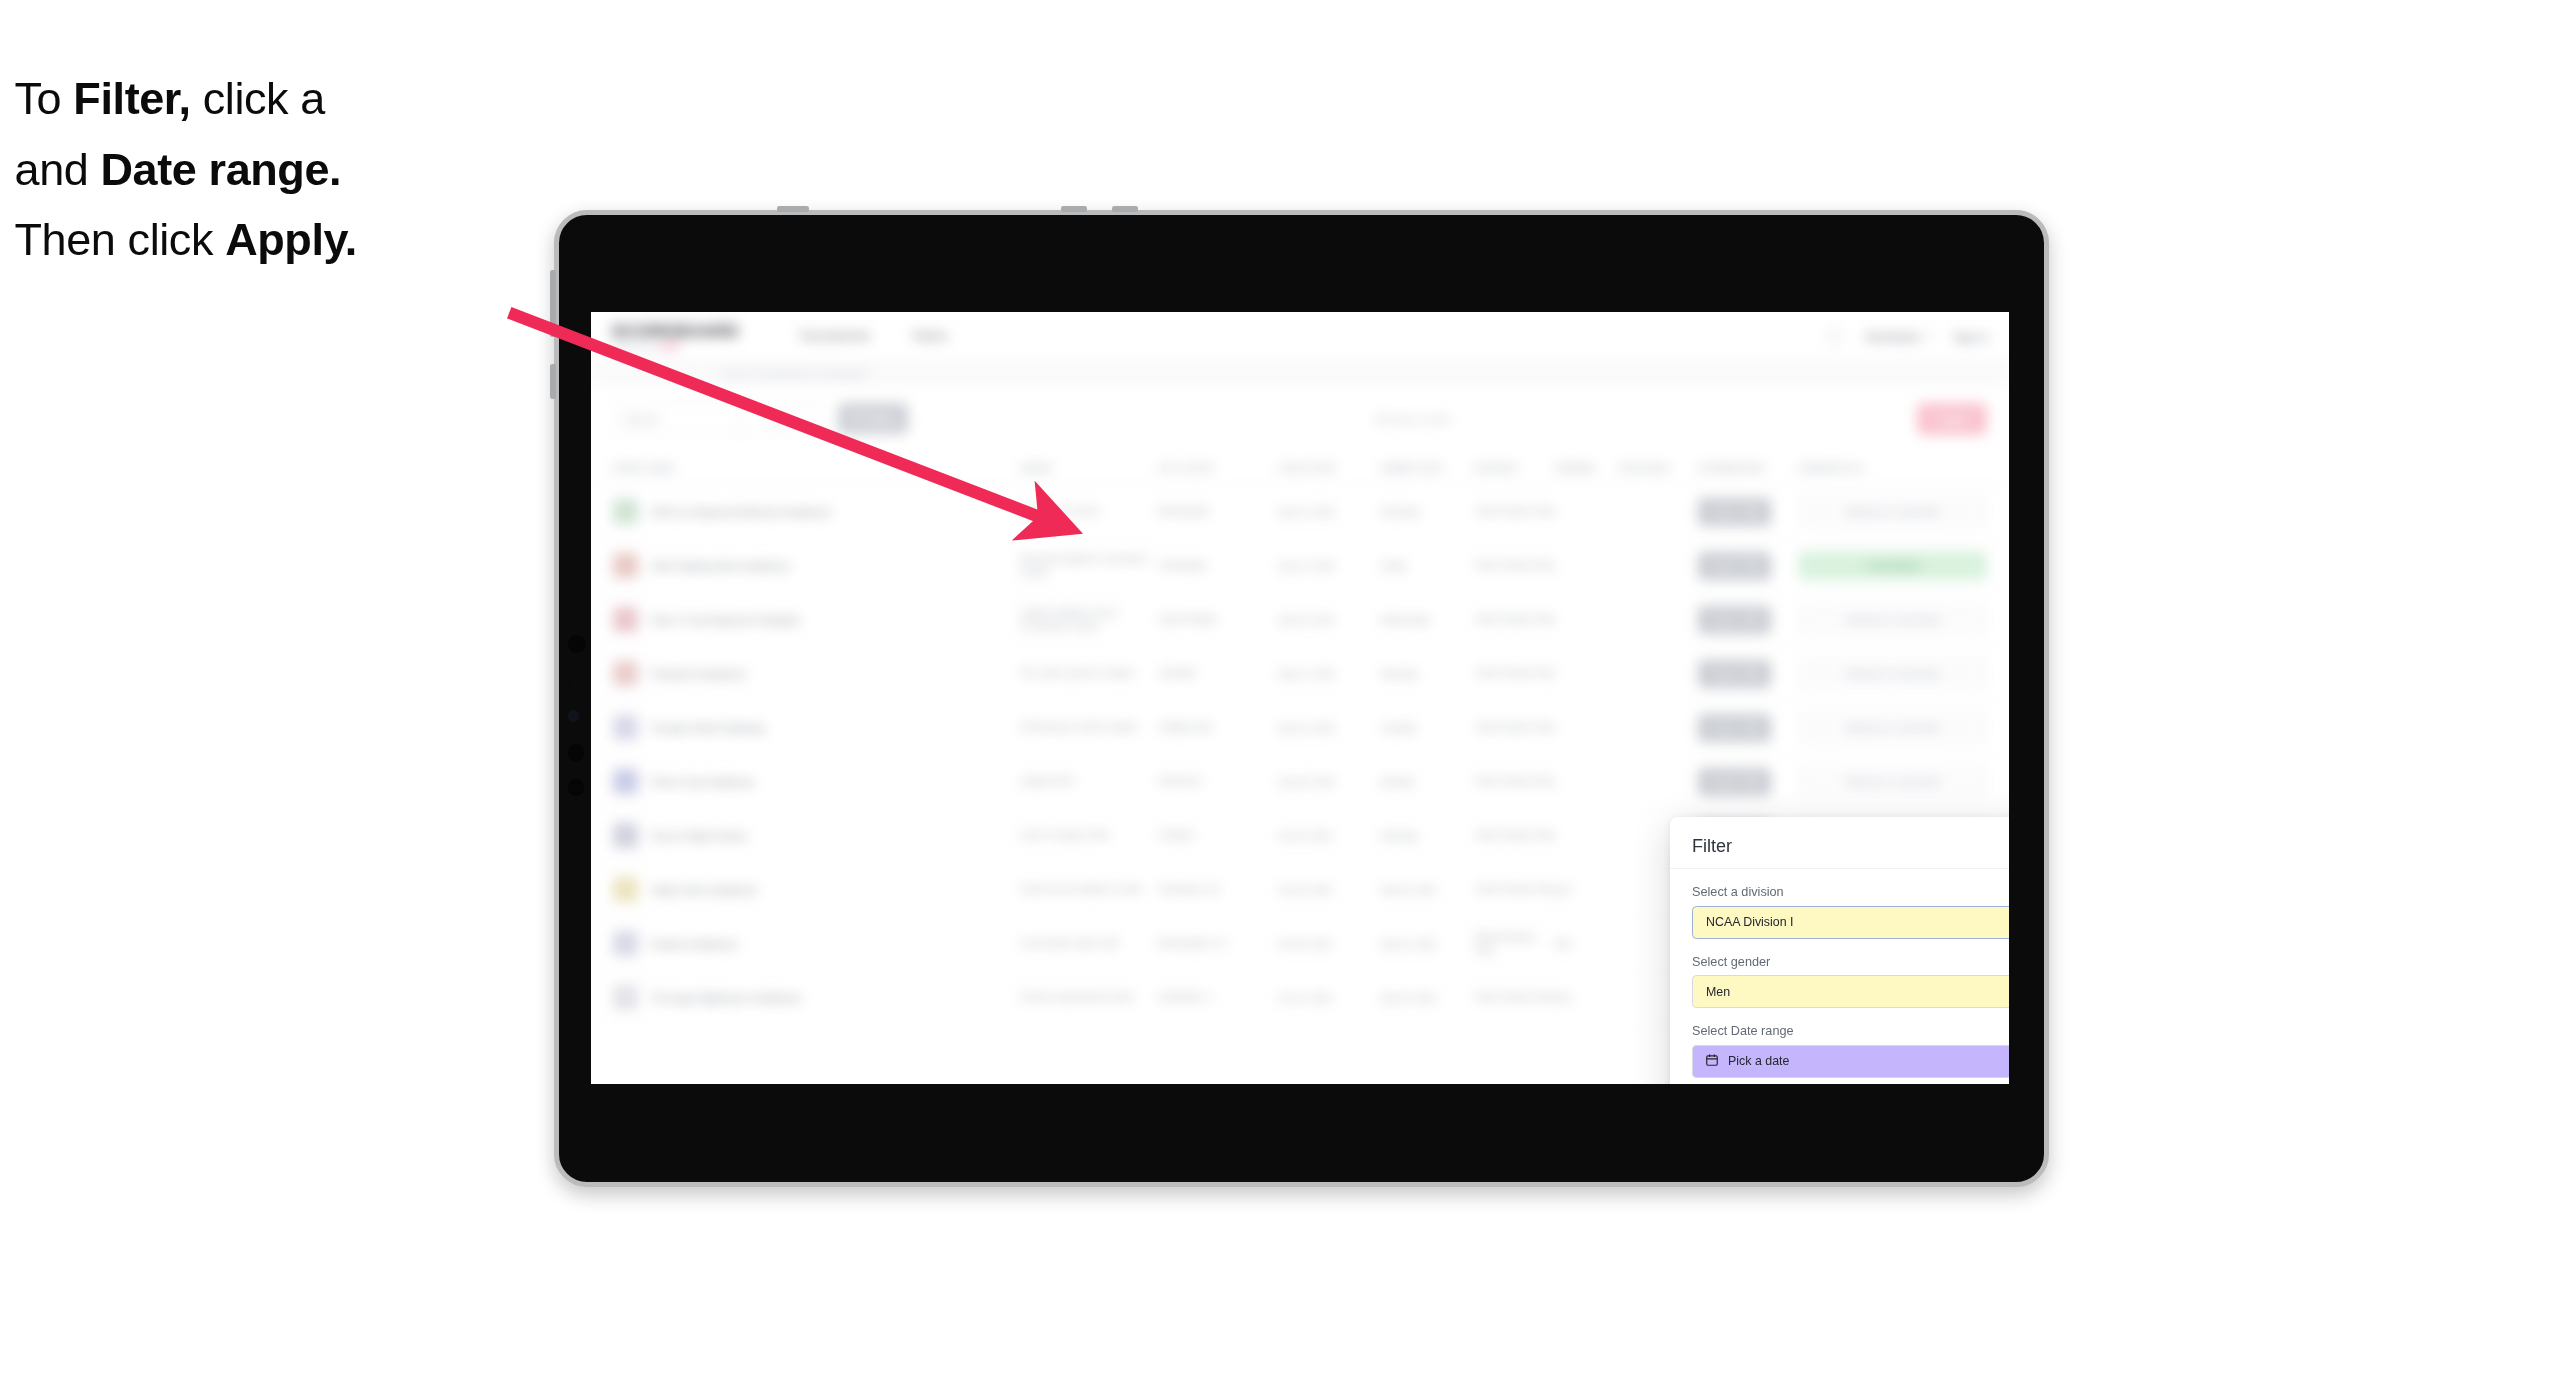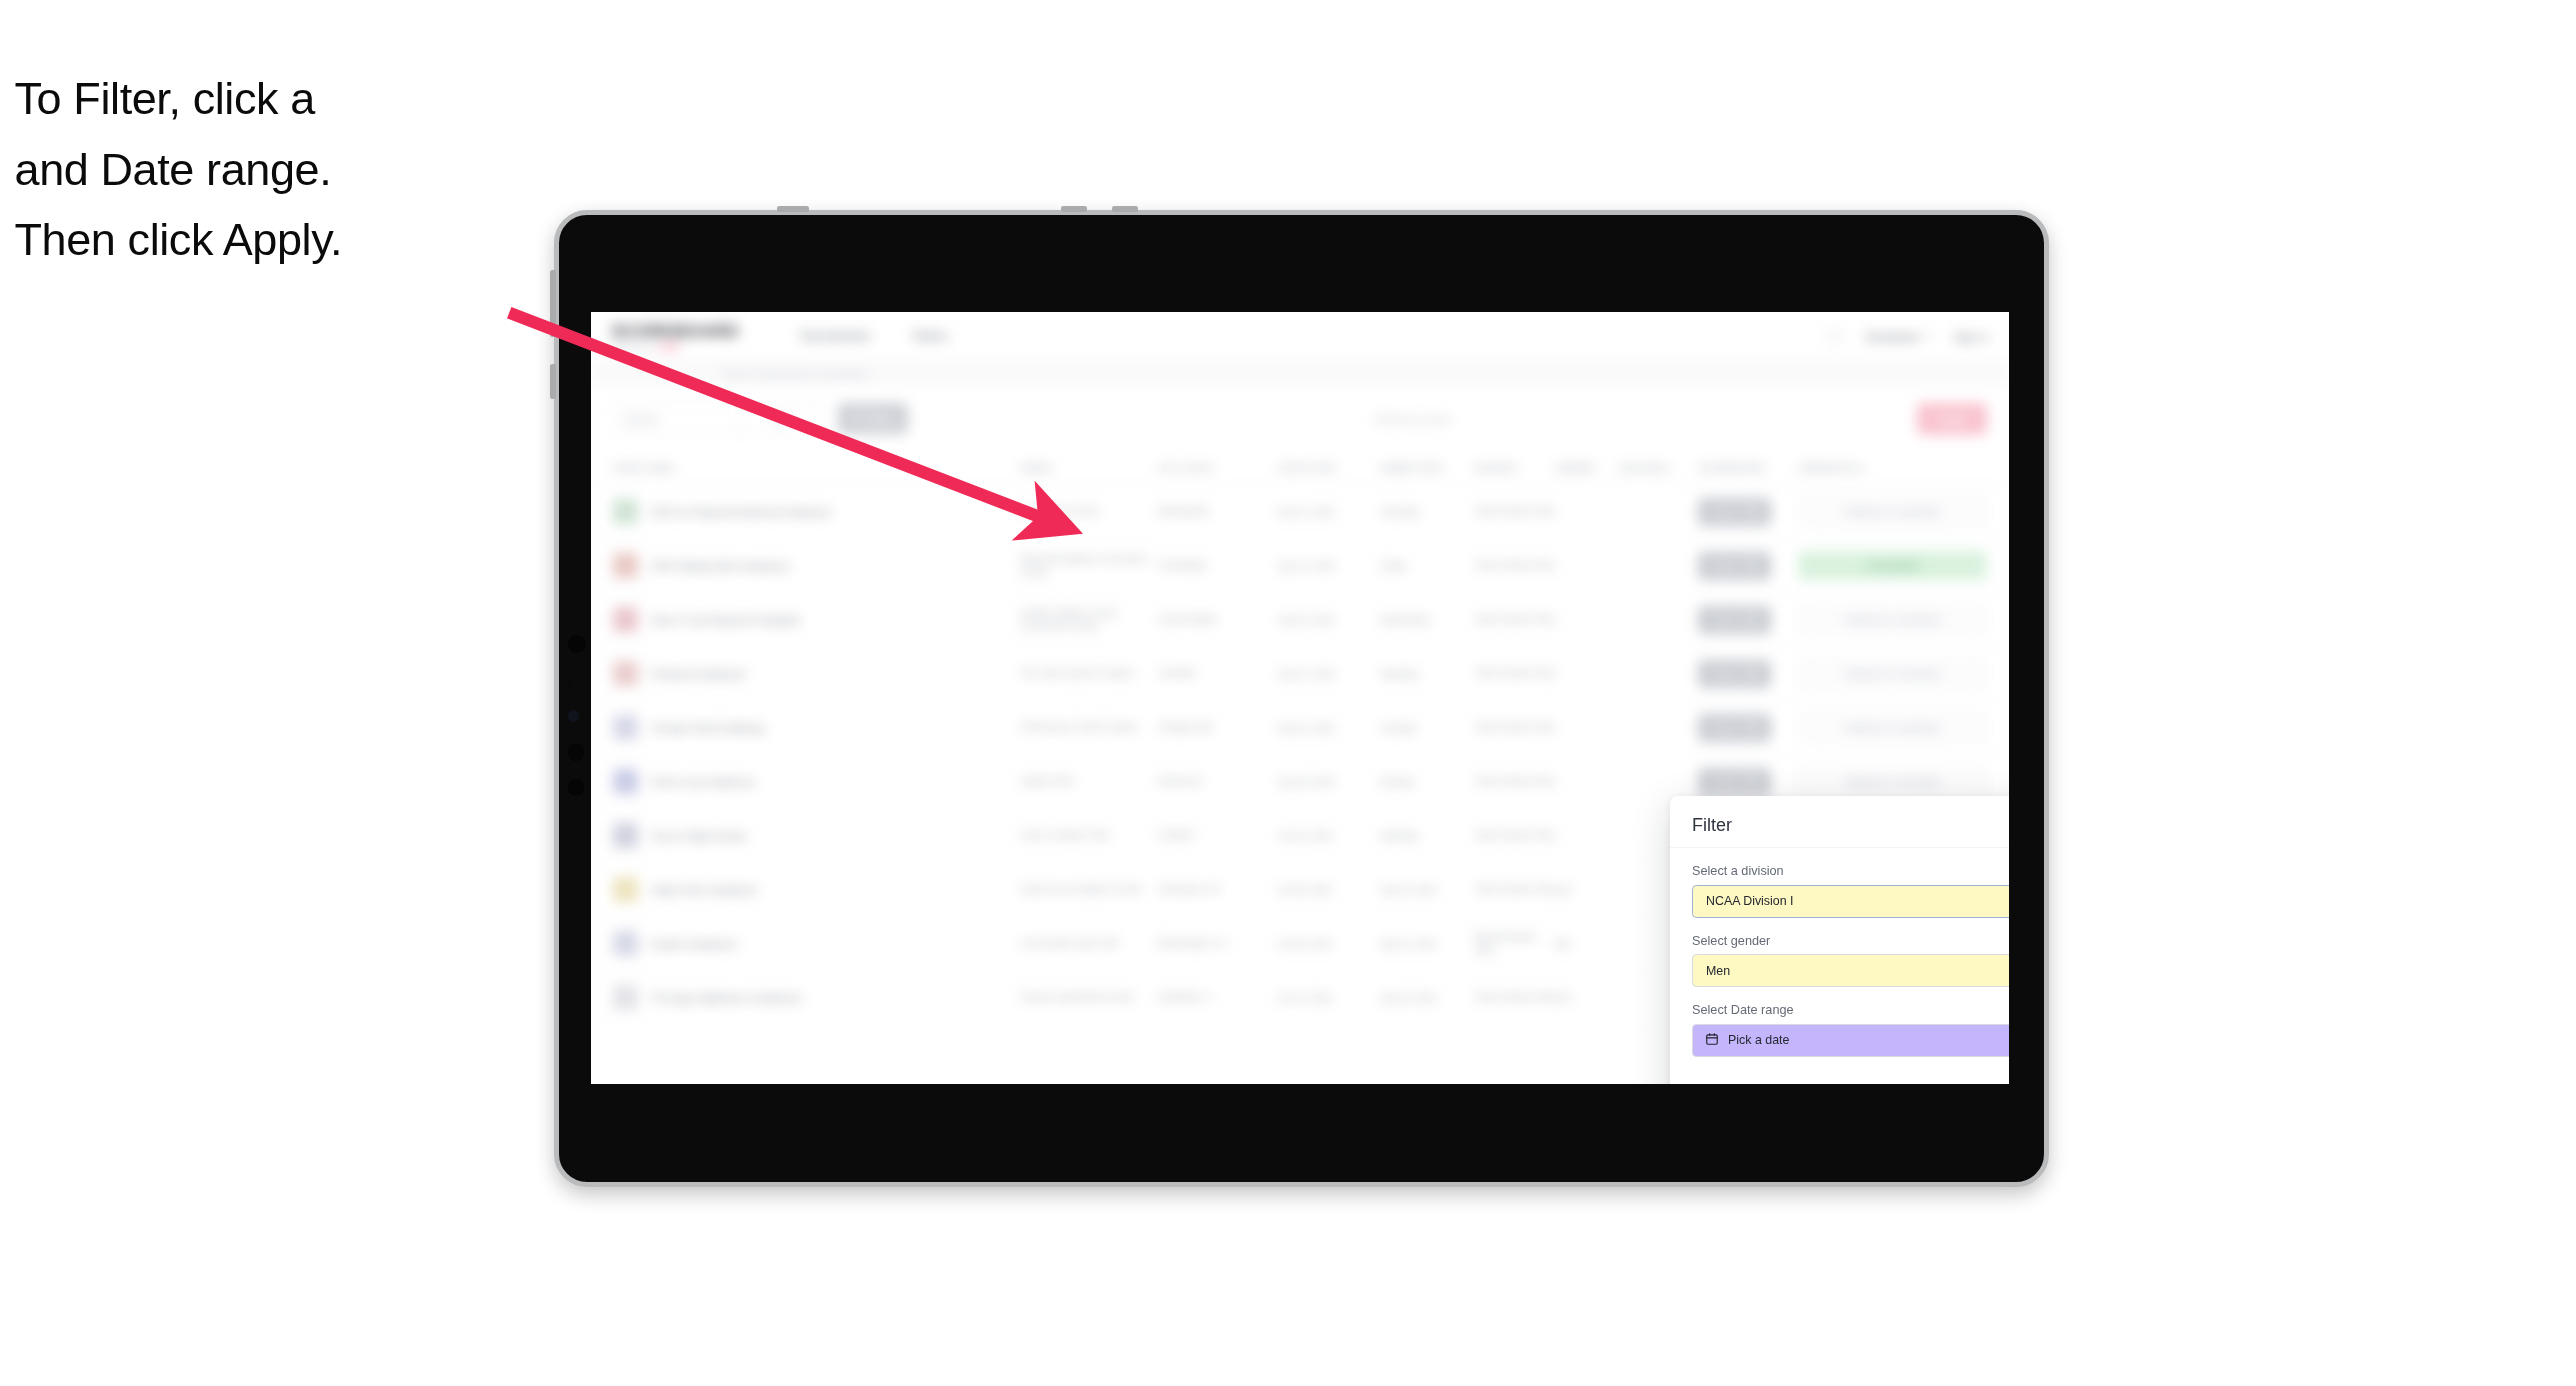--- a/index.html
+++ b/index.html
@@ -11,21 +11,21 @@
   }
   #stage { position: relative; width: 2576px; height: 1386px; background: #fff; }
 
   
   #instructions {
     position: absolute; left: 14.5px; top: 64px; width: 553px;
     font-size: 45px; line-height: 1.57; color: #0b0b0b;
     letter-spacing: -0.4px;
   }
   #instructions .ln { display: block; white-space: nowrap; }
-  #instructions b { font-weight: 400; margin-top: 8px; }
+  #instructions b { font-weight: 700; margin-top: 8px; }
 
   
   #tablet {
     position: absolute; left: 554px; top: 210px;
     width: 1495px; height: 977px;
     background: #0b0b0c;
     border-radius: 33px;
     border: 5.1px solid #b9bbbd;
     box-shadow: 0 7.3px 19px rgba(0,0,0,.22);
   }
@@ -131,21 +131,21 @@
   .c-cred { flex:1; }
   .cred-pill {
     height: 29px; border-radius:5.1px; border:0.7px solid #eceef1; background:#fcfcfd;
     display:flex; align-items:center; justify-content:center; gap:7.3px;
     font-size:9.5px; color:#aeb2b9;
   }
   .cred-pill.green { background:#d9f2de; border-color:#d9f2de; color:#5aa06a; }
 
   
   #modal {
-    position:absolute; left: 1079px; top: 484px;
+    position:absolute; left: 1079px; top: 505px;
     width: 445px; height: 372px;
     background:#fff; border-radius: 7.3px;
     box-shadow: 0 11.6px 38px rgba(18,22,33,.17), 0 1.5px 7.3px rgba(18,22,33,.08);
     padding: 0;
   }
   #modal-head {
     position:relative; height: 52px; padding: 19px 22px 0 22px;
     border-bottom: 0.7px solid #f2f3f5;
   }
   #modal-title { font-size: 18px; color:#2f3440; font-weight:400; }

